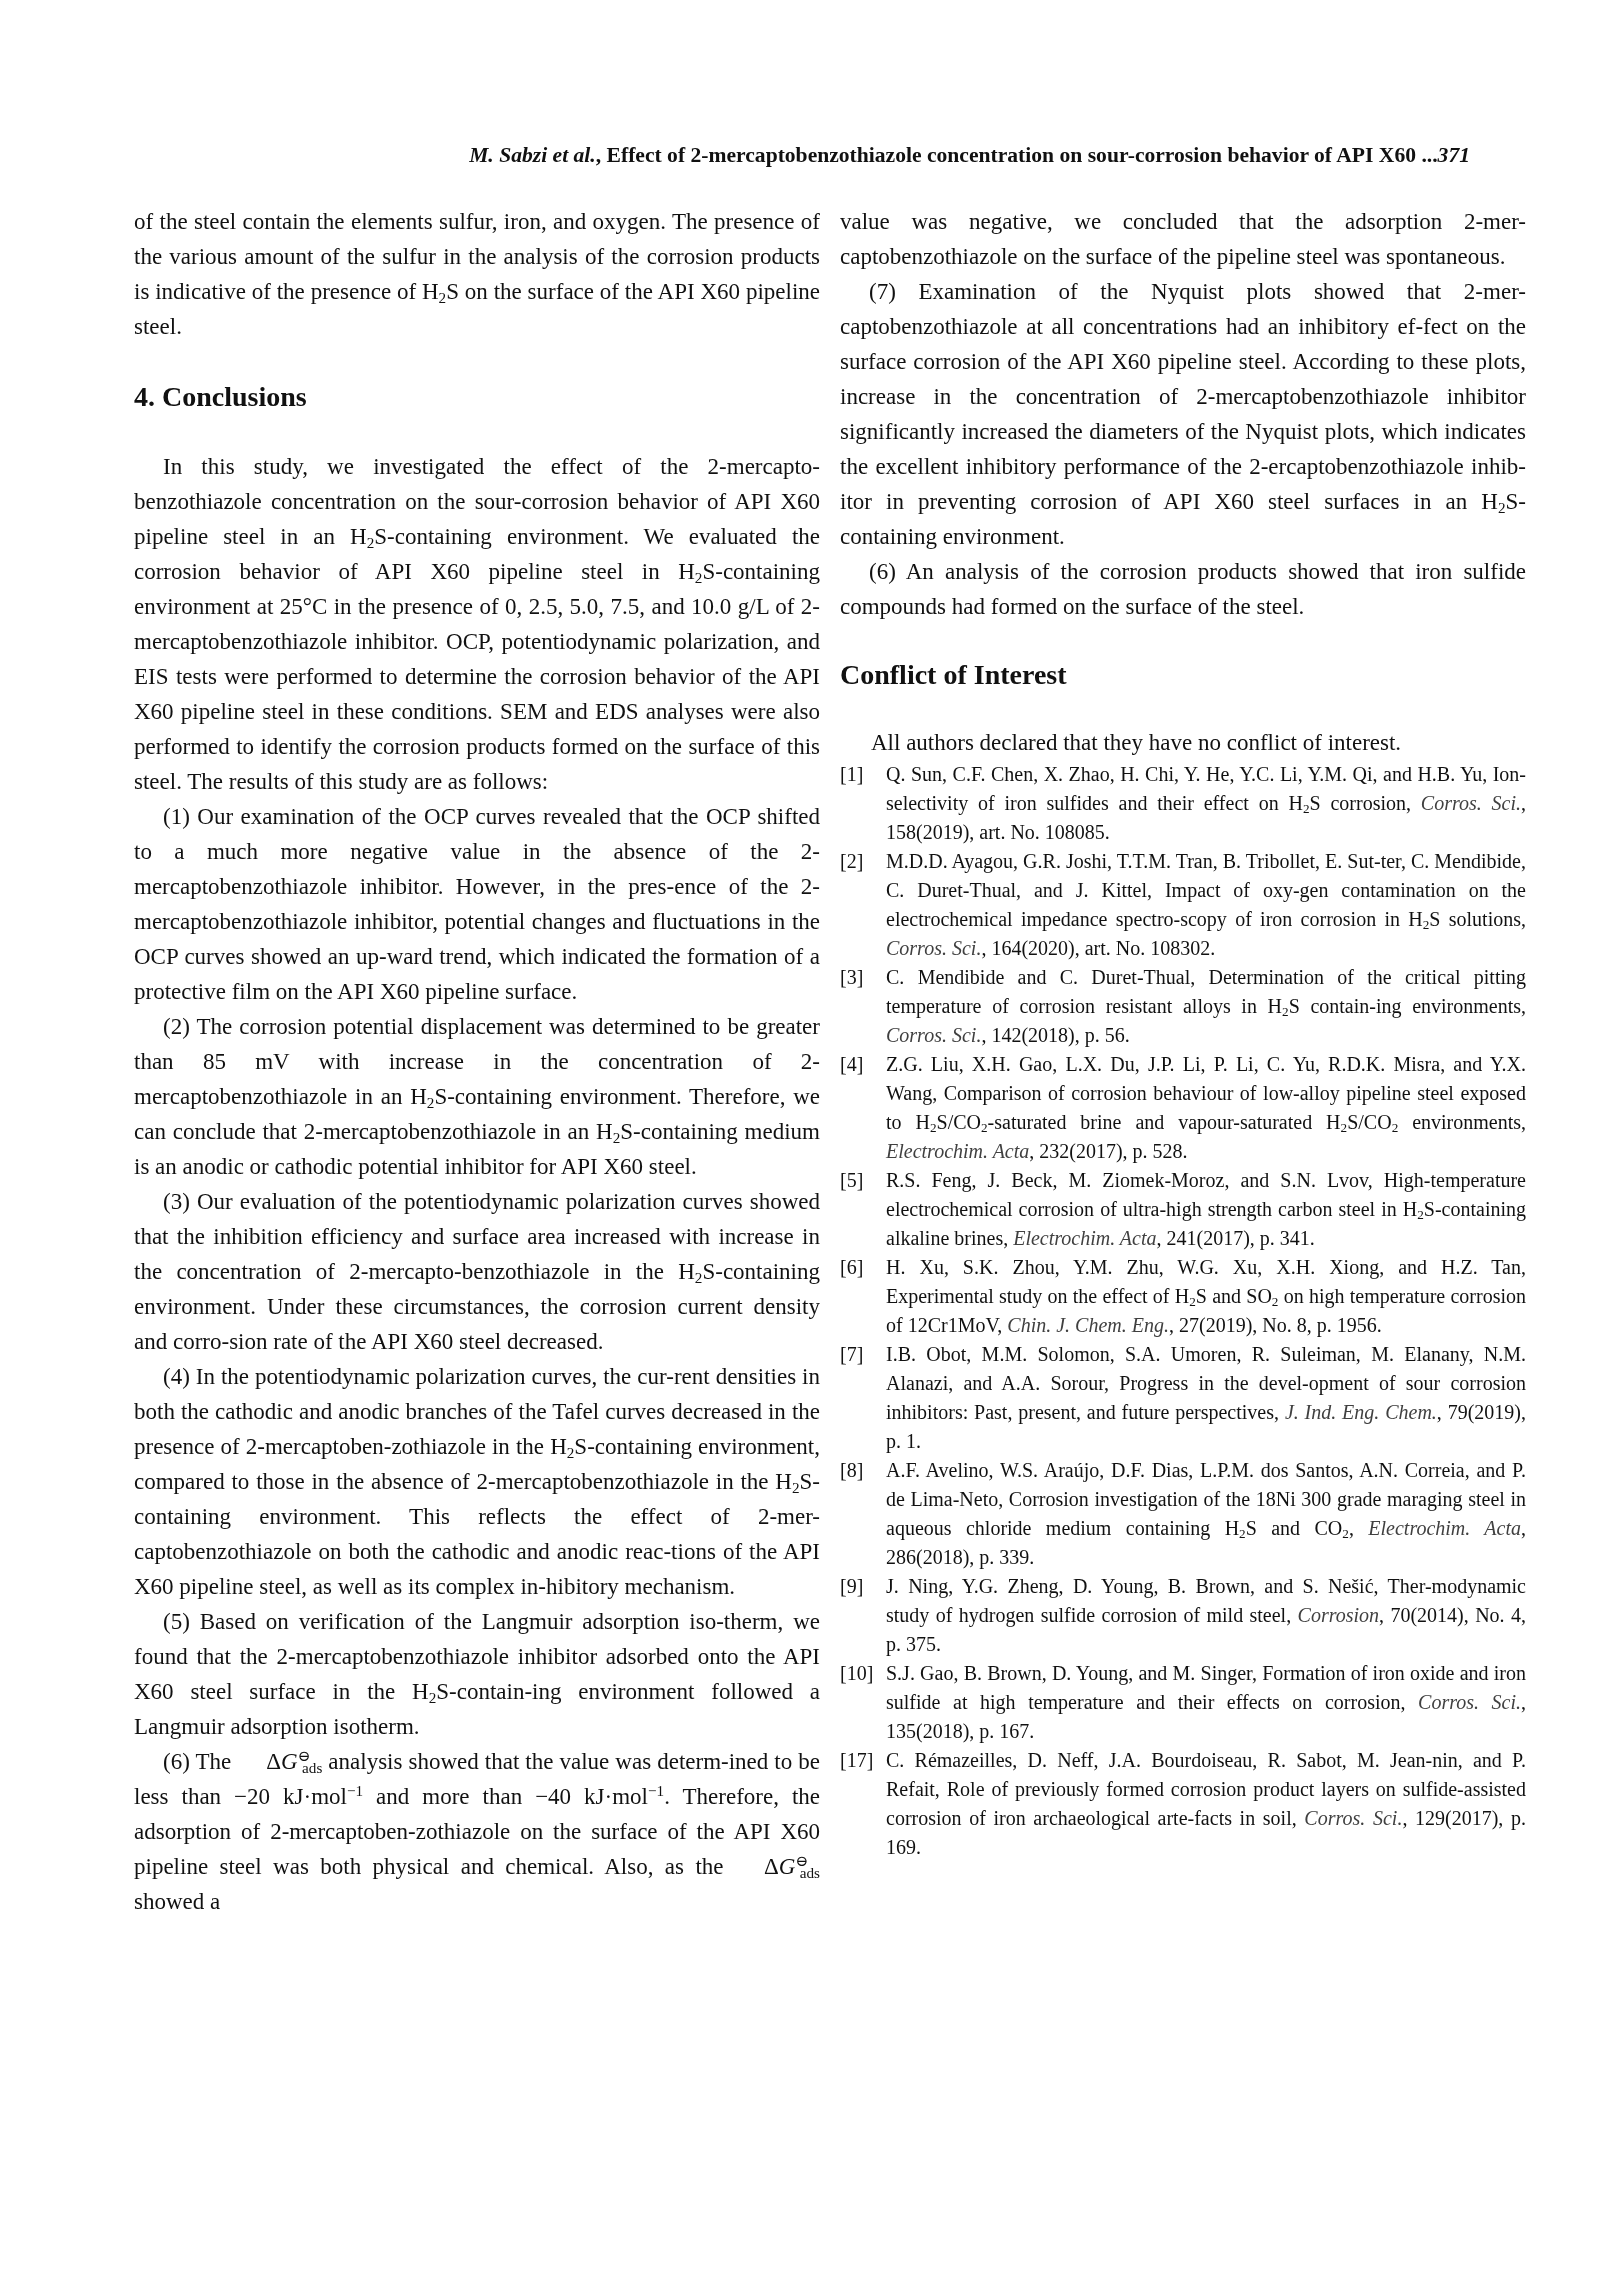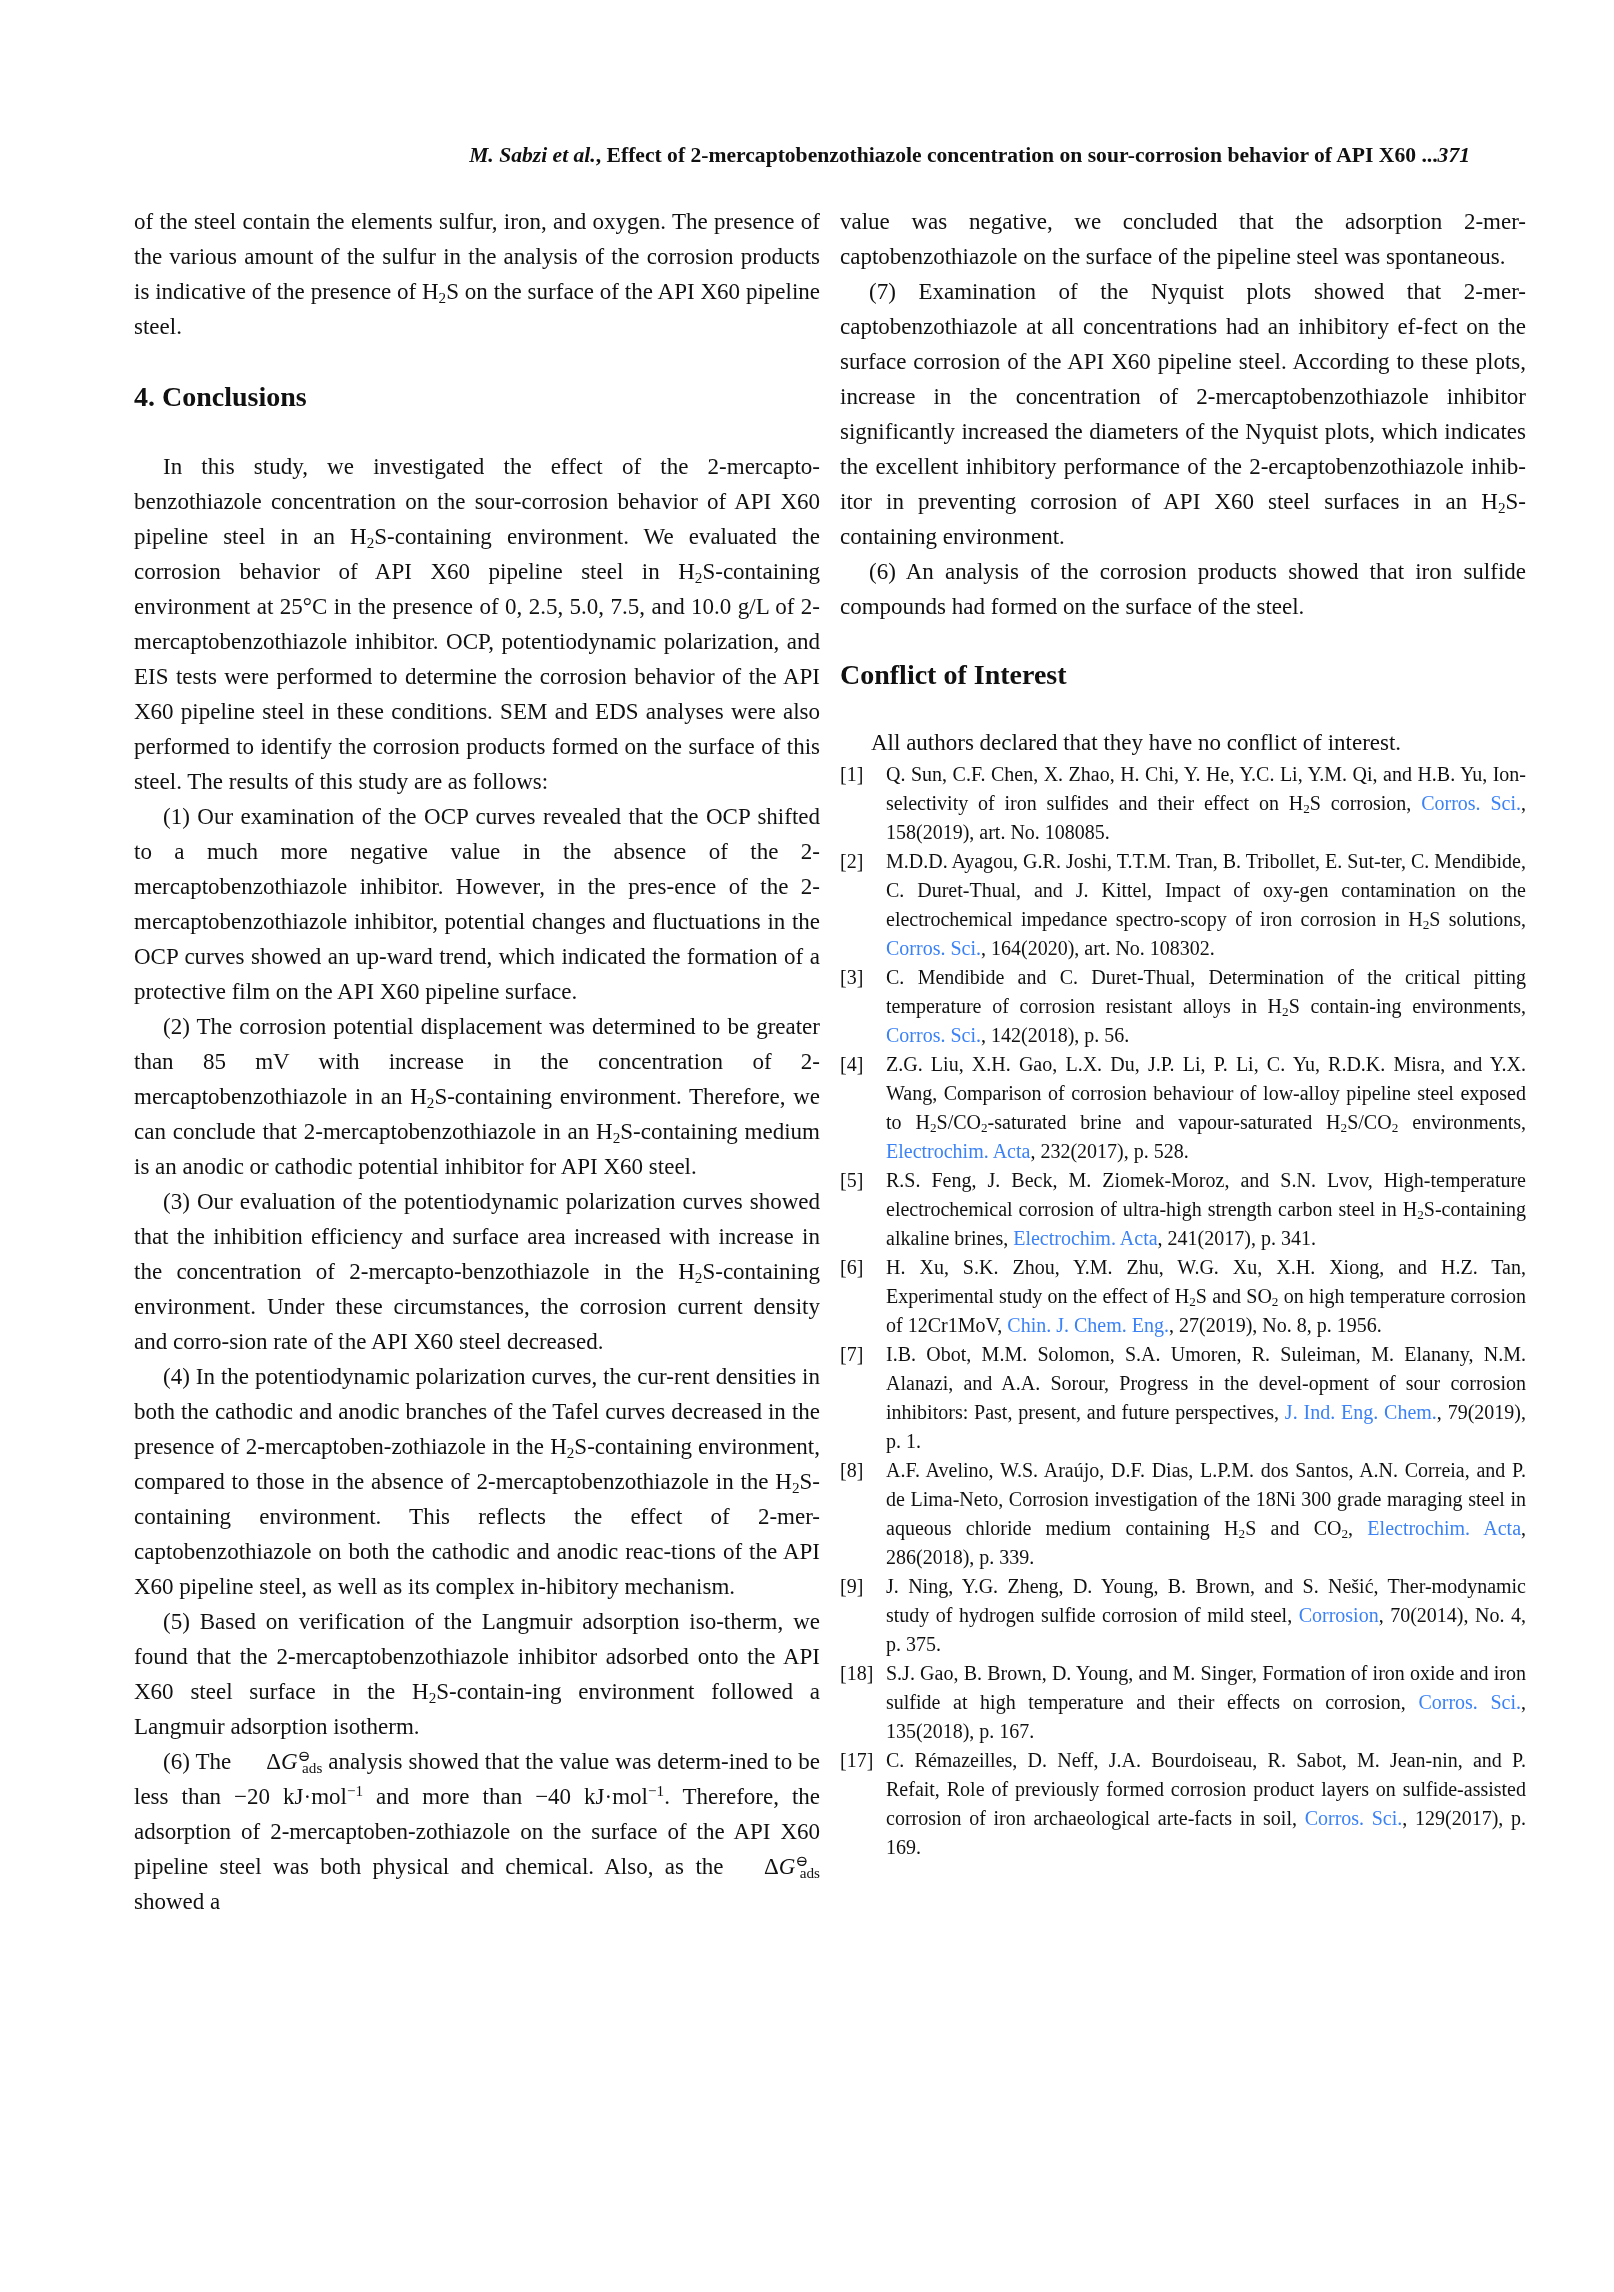--- a/index.html
+++ b/index.html
@@ -20,21 +20,21 @@
   .h-conclusions { margin-top: 35px; margin-bottom: 35px; }
   .h-coi { margin-top: 33px; margin-bottom: 33px; }
   .h-refs { margin-top: 29px; margin-bottom: 27.4px; }
   .coi-text { text-indent: 31px; }
   sub { font-size: 0.66em; vertical-align: -0.25em; line-height: 0; }
   sup { font-size: 0.66em; vertical-align: 0.55em; line-height: 0; }
   .refs { font-size: 20px; line-height: 29px; }
   .ref { display: flex; margin: 0; }
   .ref .num { width: 46px; flex: 0 0 46px; }
   .ref .txt { flex: 1; text-align: justify; }
-  .jr { color: #3b82f6; }
+  .jr { color: #404040; font-style: italic; }
   .dg { font-style: italic; }
   .dg-wrap { display: inline-block; position: relative; }
 </style>
 </head>
 <body>
 
 <div class="running-head">
   <span class="title"><i>M. Sabzi et al.</i><span>, Effect of 2-mercaptobenzothiazole concentration on sour-corrosion behavior of API X60 ...</span></span>
   <span class="pageno">371</span>
 </div>
@@ -88,21 +88,21 @@
       </div>
       <div class="ref">
         <span class="num">[8]</span>
         <span class="txt">A.F. Avelino, W.S. Araújo, D.F. Dias, L.P.M. dos Santos, A.N. Correia, and P. de Lima-Neto, Corrosion investigation of the 18Ni 300 grade maraging steel in aqueous chloride medium containing H<sub>2</sub>S and CO<sub>2</sub>, <span class="jr">Electrochim. Acta</span>, 286(2018), p. 339.</span>
       </div>
       <div class="ref">
         <span class="num">[9]</span>
         <span class="txt">J. Ning, Y.G. Zheng, D. Young, B. Brown, and S. Nešić, Ther-modynamic study of hydrogen sulfide corrosion of mild steel, <span class="jr">Corrosion</span>, 70(2014), No. 4, p. 375.</span>
       </div>
       <div class="ref">
-        <span class="num">[18]</span>
+        <span class="num">[10]</span>
         <span class="txt">S.J. Gao, B. Brown, D. Young, and M. Singer, Formation of iron oxide and iron sulfide at high temperature and their effects on corrosion, <span class="jr">Corros. Sci.</span>, 135(2018), p. 167.</span>
       </div>
       <div class="ref">
         <span class="num">[17]</span>
         <span class="txt">C. Rémazeilles, D. Neff, J.A. Bourdoiseau, R. Sabot, M. Jean-nin, and P. Refait, Role of previously formed corrosion product layers on sulfide-assisted corrosion of iron archaeological arte-facts in soil, <span class="jr">Corros. Sci.</span>, 129(2017), p. 169.</span>
       </div>
     </div>
 </div>
 
 

